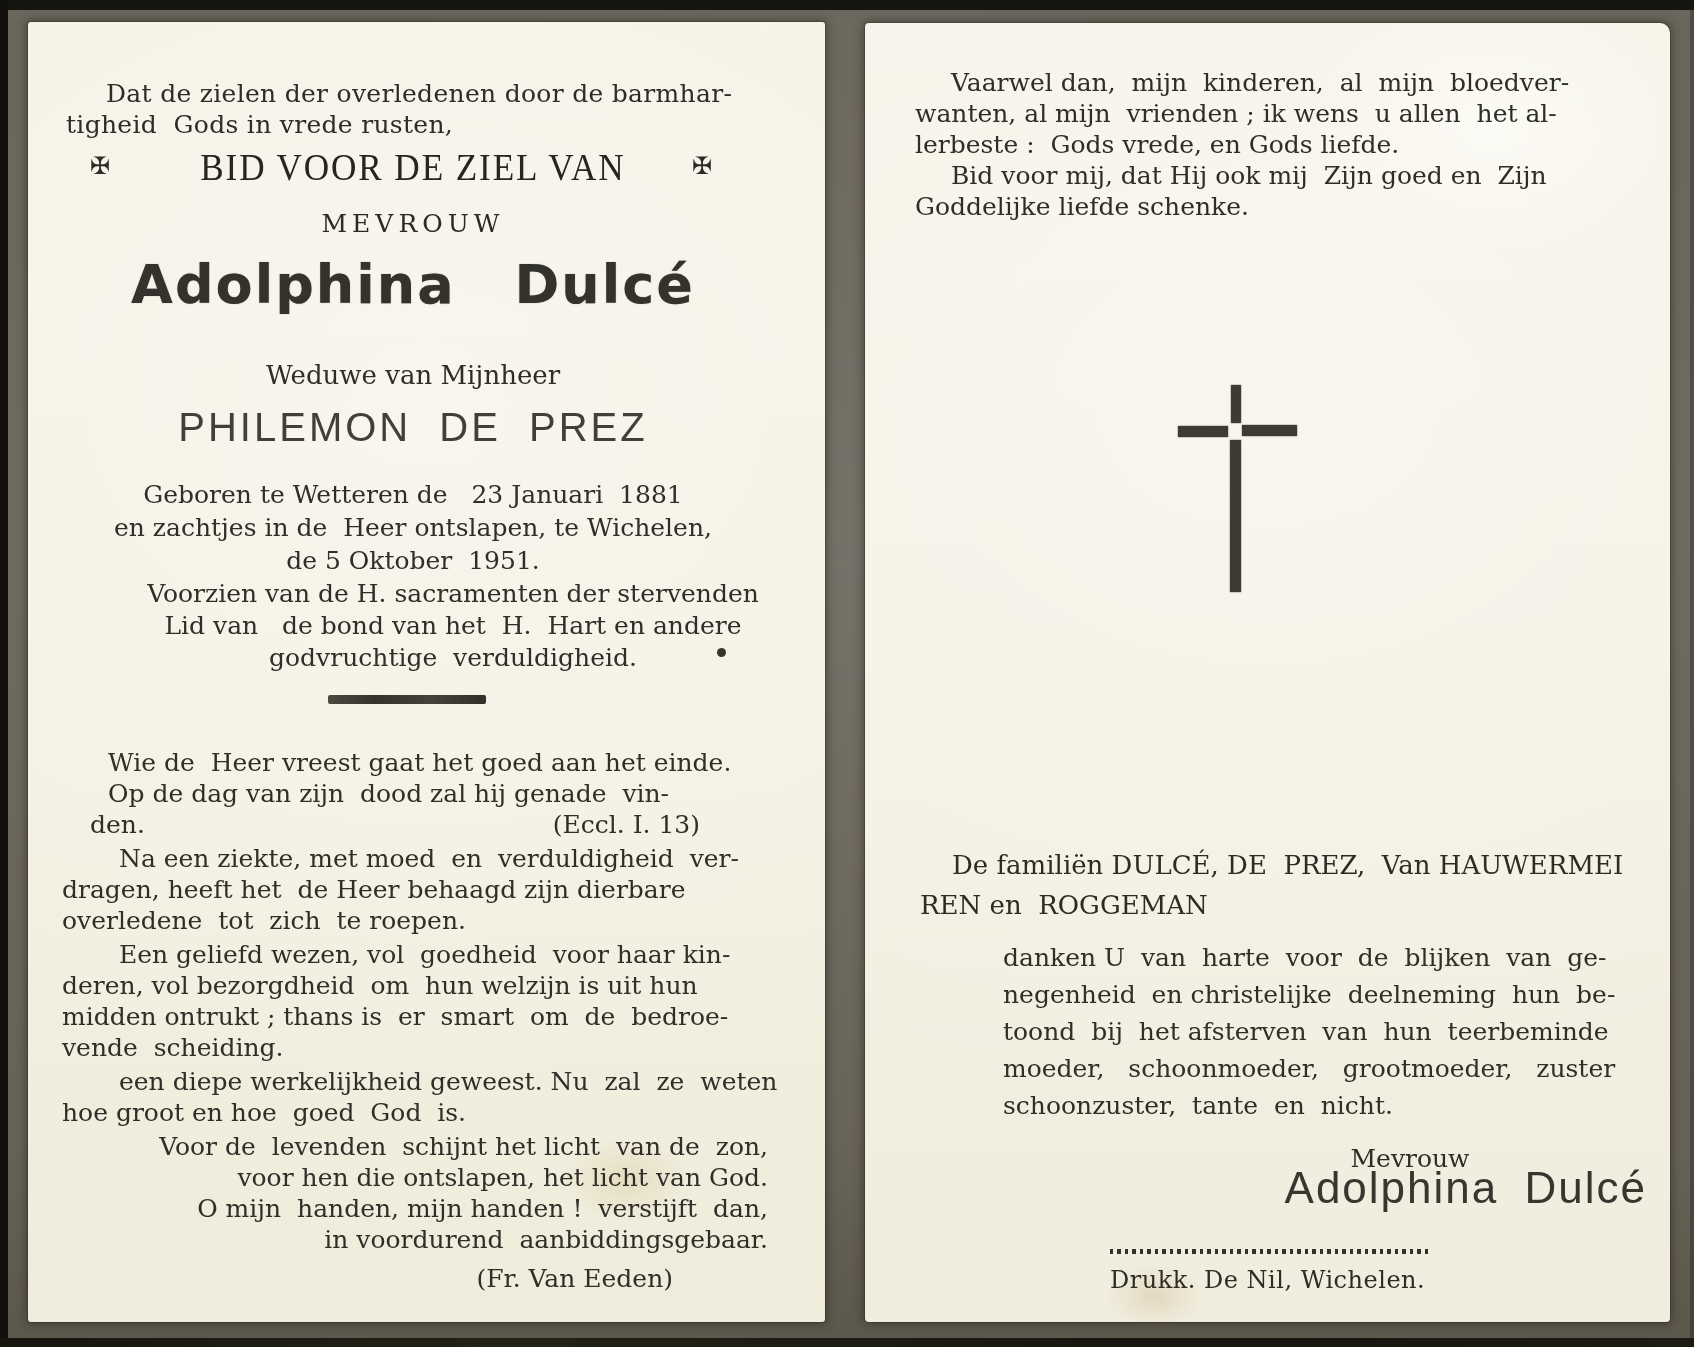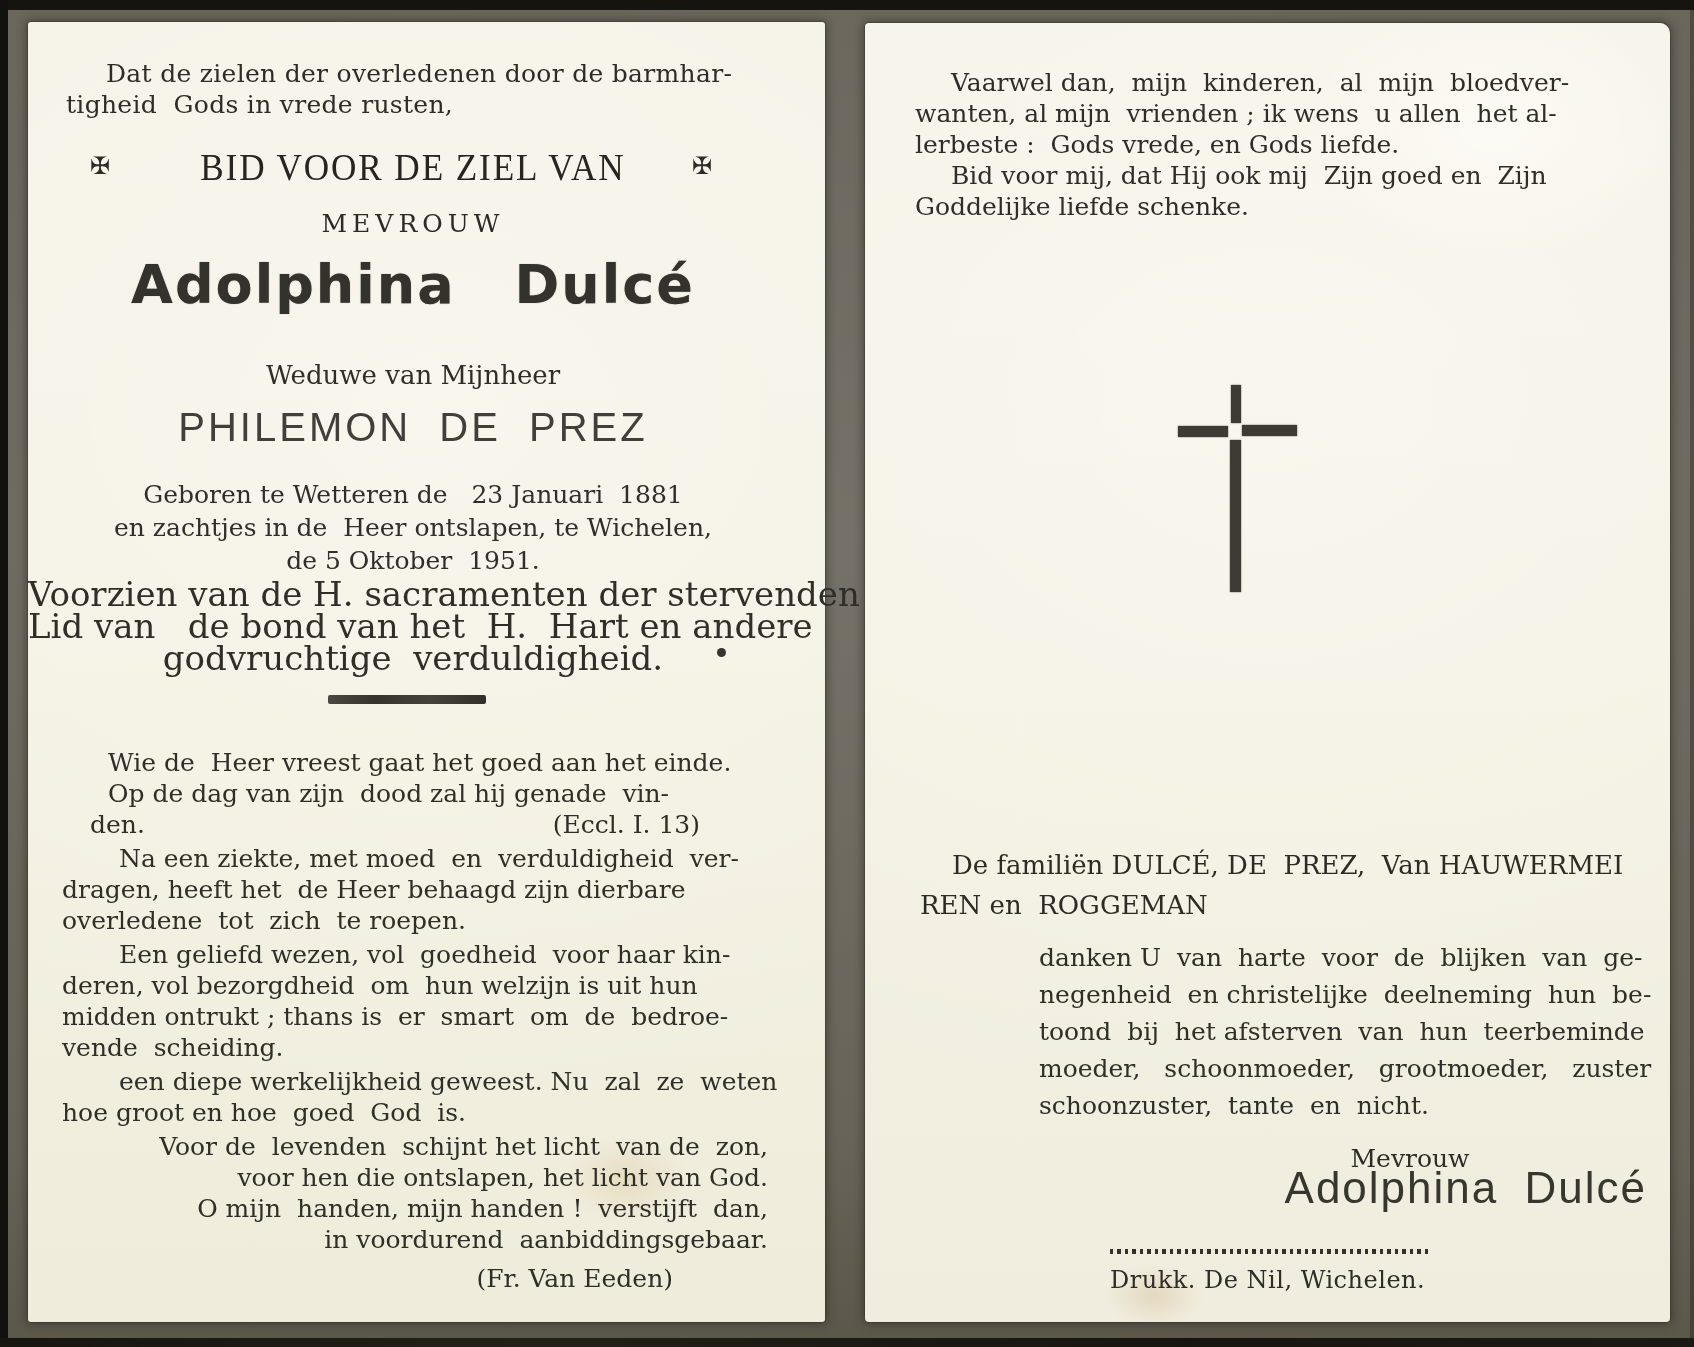--- a/index.html
+++ b/index.html
@@ -34,21 +34,21 @@
       radial-gradient(ellipse 70px 45px at 36% 98%, rgba(170,120,50,.18), transparent 70%),
       radial-gradient(ellipse 260px 180px at 78% 8%, rgba(255,255,252,.55), transparent 75%),
       radial-gradient(ellipse 1200px 900px at 50% 30%, rgba(255,255,255,.35), transparent 80%),
       linear-gradient(180deg, #f6f3e8 0%, #f3f0e2 60%, #f0edde 100%);
   }
 
   .blk { position:absolute; }
   .tline { white-space:pre; }
 
   
-  .lp-intro { left:38px; top:36px; width:720px; font-size:25px; line-height:31px;
+  .lp-intro { left:38px; top:56px; width:720px; font-size:25px; line-height:31px;
               color:#2d2c26; letter-spacing:.3px; }
   .lp-intro .tline:first-child { padding-left:40px; }
 
   .centered { left:0; width:770px; text-align:center; }
 
   .lp-bid { top:124px; }
   .bid-title { font-family:"Liberation Serif", serif; font-size:37px; letter-spacing:2px;
                color:#262520; transform:scaleX(.95); }
   .cross-glyph { position:absolute; font-family:"DejaVu Sans", sans-serif; font-size:24px;
                  color:#2c2b25; top:6px; }
@@ -56,21 +56,21 @@
   .cross-glyph.cr { left:664px; }
 
   .lp-mevrouw { top:187px; font-size:25px; letter-spacing:5px; color:#2b2a24; }
   .lp-name { top:231px; font-family:"DejaVu Sans", sans-serif; font-weight:bold; font-size:54px;
              letter-spacing:2px; word-spacing:38px; color:#33322c;
              text-shadow:0 0 1px rgba(51,50,44,.55); }
   .lp-widow { top:338px; font-size:26px; color:#2e2d27; }
   .lp-husband { top:383px; font-family:Liberation Sans, sans-serif; font-size:40px;
                 letter-spacing:3px; word-spacing:14px; color:#403f39; }
   .lp-vitals { top:456px; font-size:25px; line-height:33px; }
-  .lp-membership { top:556px; font-size:34px; line-height:32px; }
+  .lp-membership { top:556px; font-size:25px; line-height:32px;padding-left:40px; }
   .speck { position:absolute; border-radius:50%; background:#36342c; }
 
   .lp-divider { top:673px; left:300px; width:158px; height:9px; border-radius:2px;
                 background:linear-gradient(90deg,#4a483f, #35332c 30%, #44423a 65%, #312f28); }
 
   .lp-body { left:34px; top:710px; width:706px; font-size:25px; line-height:31px; color:#2f2e28;margin-top:15px; }
   .quote { padding-left:28px; }
   .quote .ind { padding-left:18px; }
   .split { display:flex; justify-content:space-between; }
   .split .ref { padding-right:68px; }
@@ -87,21 +87,21 @@
   .rp-cross { left:313px; top:362px; width:119px; height:210px; }
   .rp-cross .bar { position:absolute; background:#3d3b33; box-shadow:0 0 1.5px rgba(61,59,51,.8); }
   .bar-v-top   { left:53px; top:0;    width:10px; height:38px; }
   .bar-h-left  { left:0;    top:41px; width:50px; height:11px; }
   .bar-h-right { left:64px; top:40px; width:55px; height:11px; }
   .bar-v-main  { left:52px; top:55px; width:11px; height:152px; }
 
   .rp-families { left:55px; top:822px; width:720px; font-size:26px; line-height:40px; color:#2c2b25; }
   .rp-families .tline:first-child { padding-left:32px; }
 
-  .rp-thanks { left:138px; top:916px; width:650px; font-size:25px; line-height:37px; color:#2f2e28;margin-left:36px; }
+  .rp-thanks { left:138px; top:916px; width:650px; font-size:25px; line-height:37px; color:#2f2e28; }
 
   .rp-mevrouw { left:420px; top:1121px; width:250px; text-align:center; font-size:25px; color:#2d2c26; }
   .rp-signature { left:290px; top:1140px; width:492px; text-align:right;
                   font-family:"Liberation Sans", sans-serif; font-size:44px;
                   letter-spacing:2px; word-spacing:12px; color:#38372f; }
 
   .rp-dotted { left:245px; top:1226px; width:318px; height:5px;
                background:repeating-linear-gradient(90deg, #33312a 0 3.5px, transparent 3.5px 7.5px); }
   .rp-printer { left:245px; top:1243px; font-size:24px; letter-spacing:.5px; color:#2d2c26; }
 </style>

